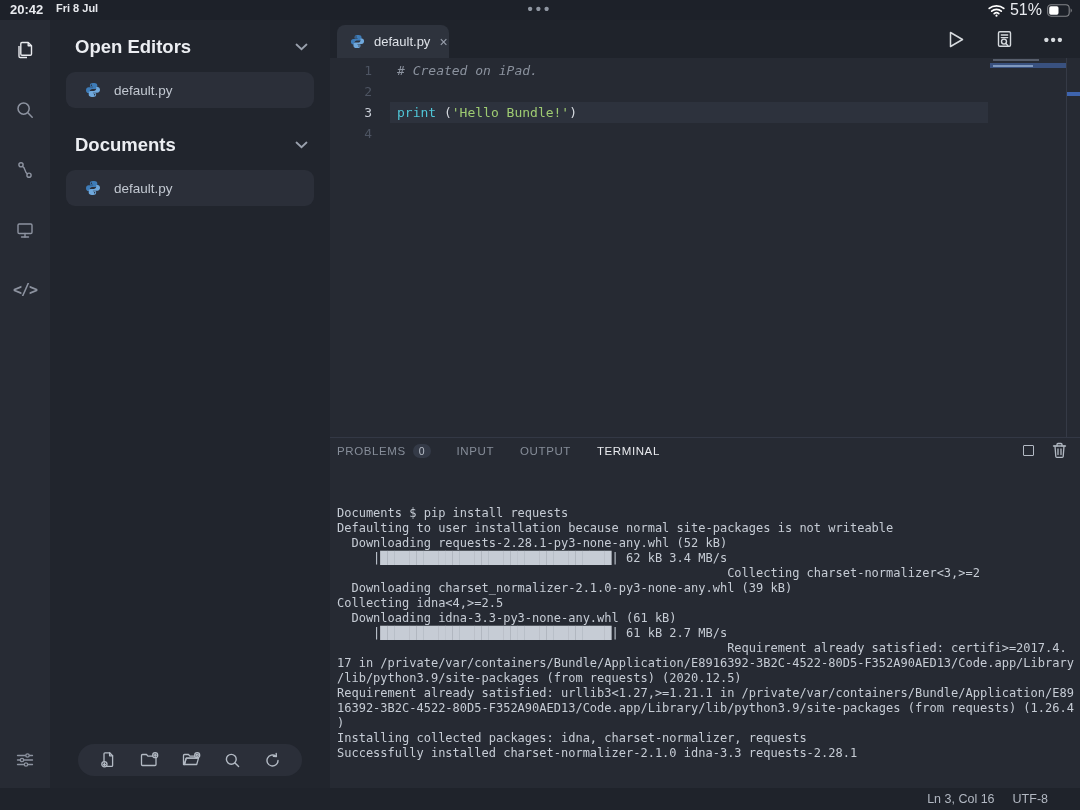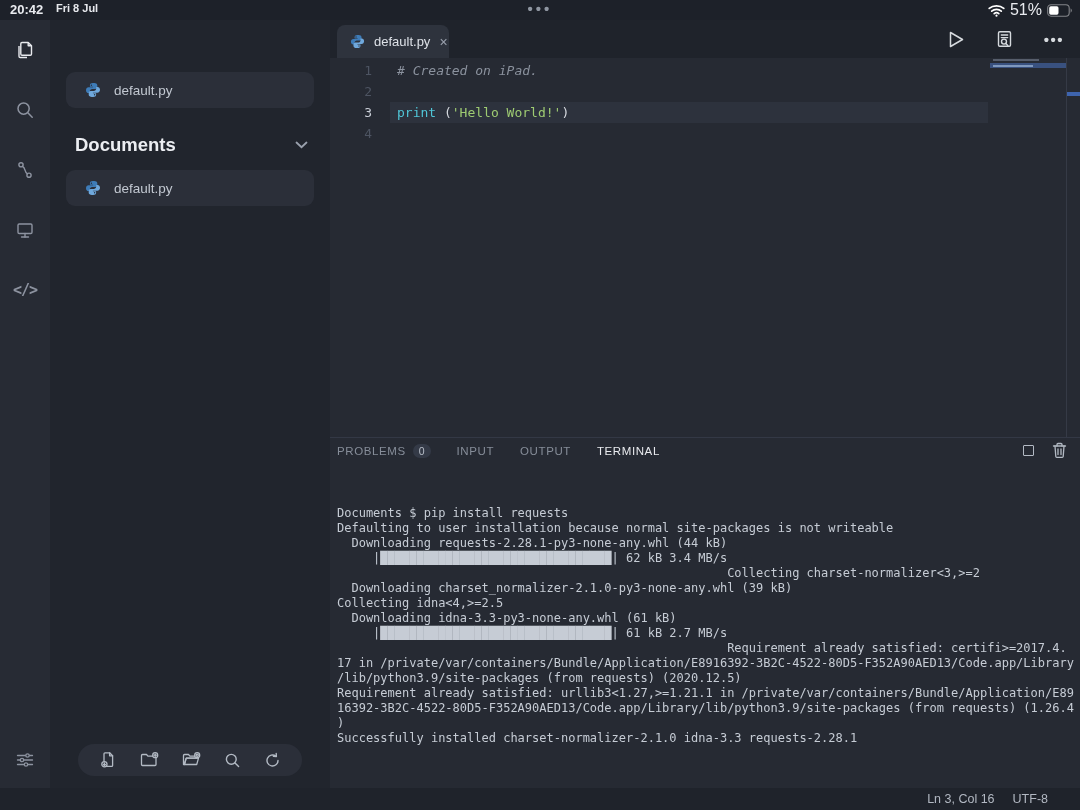--- a/index.html
+++ b/index.html
@@ -155,20 +155,28 @@
             <circle cx="13.5" cy="6.5" r="1.7" fill="#272b34"></circle>
           <path d="M3.5 11 h15"></path>
             <circle cx="8" cy="11" r="1.7" fill="#272b34"></circle>
           <path d="M3.5 15.5 h15"></path>
             <circle cx="12" cy="15.5" r="1.7" fill="#272b34"></circle>
         </svg>
       </div>
     </div>
 
     <div class="explorer">
+      <div class="sec-header" style="top:16px">
+        <span class="sec-title">Open Editors</span>
+        <span>
+          <svg width="13" height="8" viewBox="0 0 13 8" fill="none" stroke="#9aa1ad" stroke-width="1.8" stroke-linecap="round">
+              <path d="M1.5 1.5 L6.5 6.2 L11.5 1.5"></path>
+            </svg>
+        </span>
+      </div>
       <div class="file-pill" style="top:52px">
         <span class="py">
           <svg width="16" height="16" viewBox="0 0 16 16">
             <path fill="#3e7cb8" d="M7.9 1C6.1 1 4.9 1.8 4.9 3.2v1.6h3.2v.5H3.6C2.1 5.3 1 6.5 1 8.2c0 1.7 1 2.9 2.5 2.9h1.3V9.4c0-1.4 1.1-2.5 2.5-2.5h3.1c1.1 0 1.9-.9 1.9-2V3.2C12.3 1.9 10.8 1 9.3 1Zm-1.5 1.5a.7.7 0 1 1 0 1.4.7.7 0 0 1 0-1.4Z"></path>
             <path fill="#6fa8dc" d="M8.1 15c1.8 0 3-.8 3-2.2v-1.6H7.9v-.5h4.5c1.5 0 2.6-1.2 2.6-2.9 0-1.7-1-2.9-2.5-2.9h-1.3v1.7c0 1.4-1.1 2.5-2.5 2.5H5.6c-1.1 0-1.9.9-1.9 2v1.7C3.7 14.1 5.2 15 6.7 15Zm1.5-1.5a.7.7 0 1 1 0-1.4.7.7 0 0 1 0 1.4Z"></path>
           </svg>
         </span>
         <span class="fname">default.py</span>
       </div>
       <div class="sec-header" style="top:114px">
@@ -256,21 +264,21 @@
           </span>
           <span class="ed-more">•••</span>
         </div>
       </div>
 
       <div class="editor">
         <div style="height:2px"></div>
         <div id="code-lines">
             <div class="code-row"><span class="gut">1</span><span class="src"><span class="tok-comment"># Created on iPad.</span></span></div>
             <div class="code-row"><span class="gut">2</span><span class="src"></span></div>
-            <div class="code-row active"><div class="hl"></div><span class="gut">3</span><span class="src"><span class="tok-keyword">print</span><span class="tok-plain"> (</span><span class="tok-string">'Hello World!'</span><span class="tok-plain">)</span></span></div>
+            <div class="code-row active"><div class="hl"></div><span class="gut">3</span><span class="src"><span class="tok-keyword">print</span><span class="tok-plain"> (</span><span class="tok-string">'Hello Bundle!'</span><span class="tok-plain">)</span></span></div>
             <div class="code-row"><span class="gut">4</span><span class="src"></span></div>
           </div>
         <div class="minimap">
           <div class="mm-line1"></div>
           <div class="mm-active">
               <div class="mm-t"></div>
             </div>
         </div>
         <div class="ruler-div"></div>
         <div class="ruler-mark"></div>
@@ -301,33 +309,34 @@
               <path d="M5 4 V2.5 a1 1 0 0 1 1 -1 h3 a1 1 0 0 1 1 1 V4"></path>
             <path d="M3 4 l.8 10.5 a1 1 0 0 0 1 .9 h5.4 a1 1 0 0 0 1 -.9 L12 4"></path>
             <path d="M6 7 v5.5 M9 7 v5.5"></path>
           </svg>
         </span>
       </div>
 
       <div class="terminal" id="terminal">
           <div class="t-line">Documents $ pip install requests</div>
           <div class="t-line">Defaulting to user installation because normal site-packages is not writeable</div>
-          <div class="t-line">  Downloading requests-2.28.1-py3-none-any.whl (44 kB)</div>
+          <div class="t-line">  Downloading requests-2.28.1-py3-none-any.whl (52 kB)</div>
           <div class="t-line">     |████████████████████████████████| 62 kB 3.4 MB/s</div>
           <div class="t-line">                                                      Collecting charset-normalizer&lt;3,&gt;=2</div>
           <div class="t-line">  Downloading charset_normalizer-2.1.0-py3-none-any.whl (39 kB)</div>
           <div class="t-line">Collecting idna&lt;4,&gt;=2.5</div>
           <div class="t-line">  Downloading idna-3.3-py3-none-any.whl (61 kB)</div>
           <div class="t-line">     |████████████████████████████████| 61 kB 2.7 MB/s</div>
           <div class="t-line">                                                      Requirement already satisfied: certifi&gt;=2017.4.</div>
           <div class="t-line">17 in /private/var/containers/Bundle/Application/E8916392-3B2C-4522-80D5-F352A90AED13/Code.app/Library</div>
           <div class="t-line">/lib/python3.9/site-packages (from requests) (2020.12.5)</div>
           <div class="t-line">Requirement already satisfied: urllib3&lt;1.27,&gt;=1.21.1 in /private/var/containers/Bundle/Application/E89</div>
           <div class="t-line">16392-3B2C-4522-80D5-F352A90AED13/Code.app/Library/lib/python3.9/site-packages (from requests) (1.26.4</div>
           <div class="t-line">)</div>
+          <div class="t-line">Installing collected packages: idna, charset-normalizer, requests</div>
           <div class="t-line">Successfully installed charset-normalizer-2.1.0 idna-3.3 requests-2.28.1</div>
         </div>
     </div>
   </div>
 
   <div class="statusbar">
     <span>Ln 3, Col 16</span>
     <span>UTF-8</span>
   </div>
 </div>

